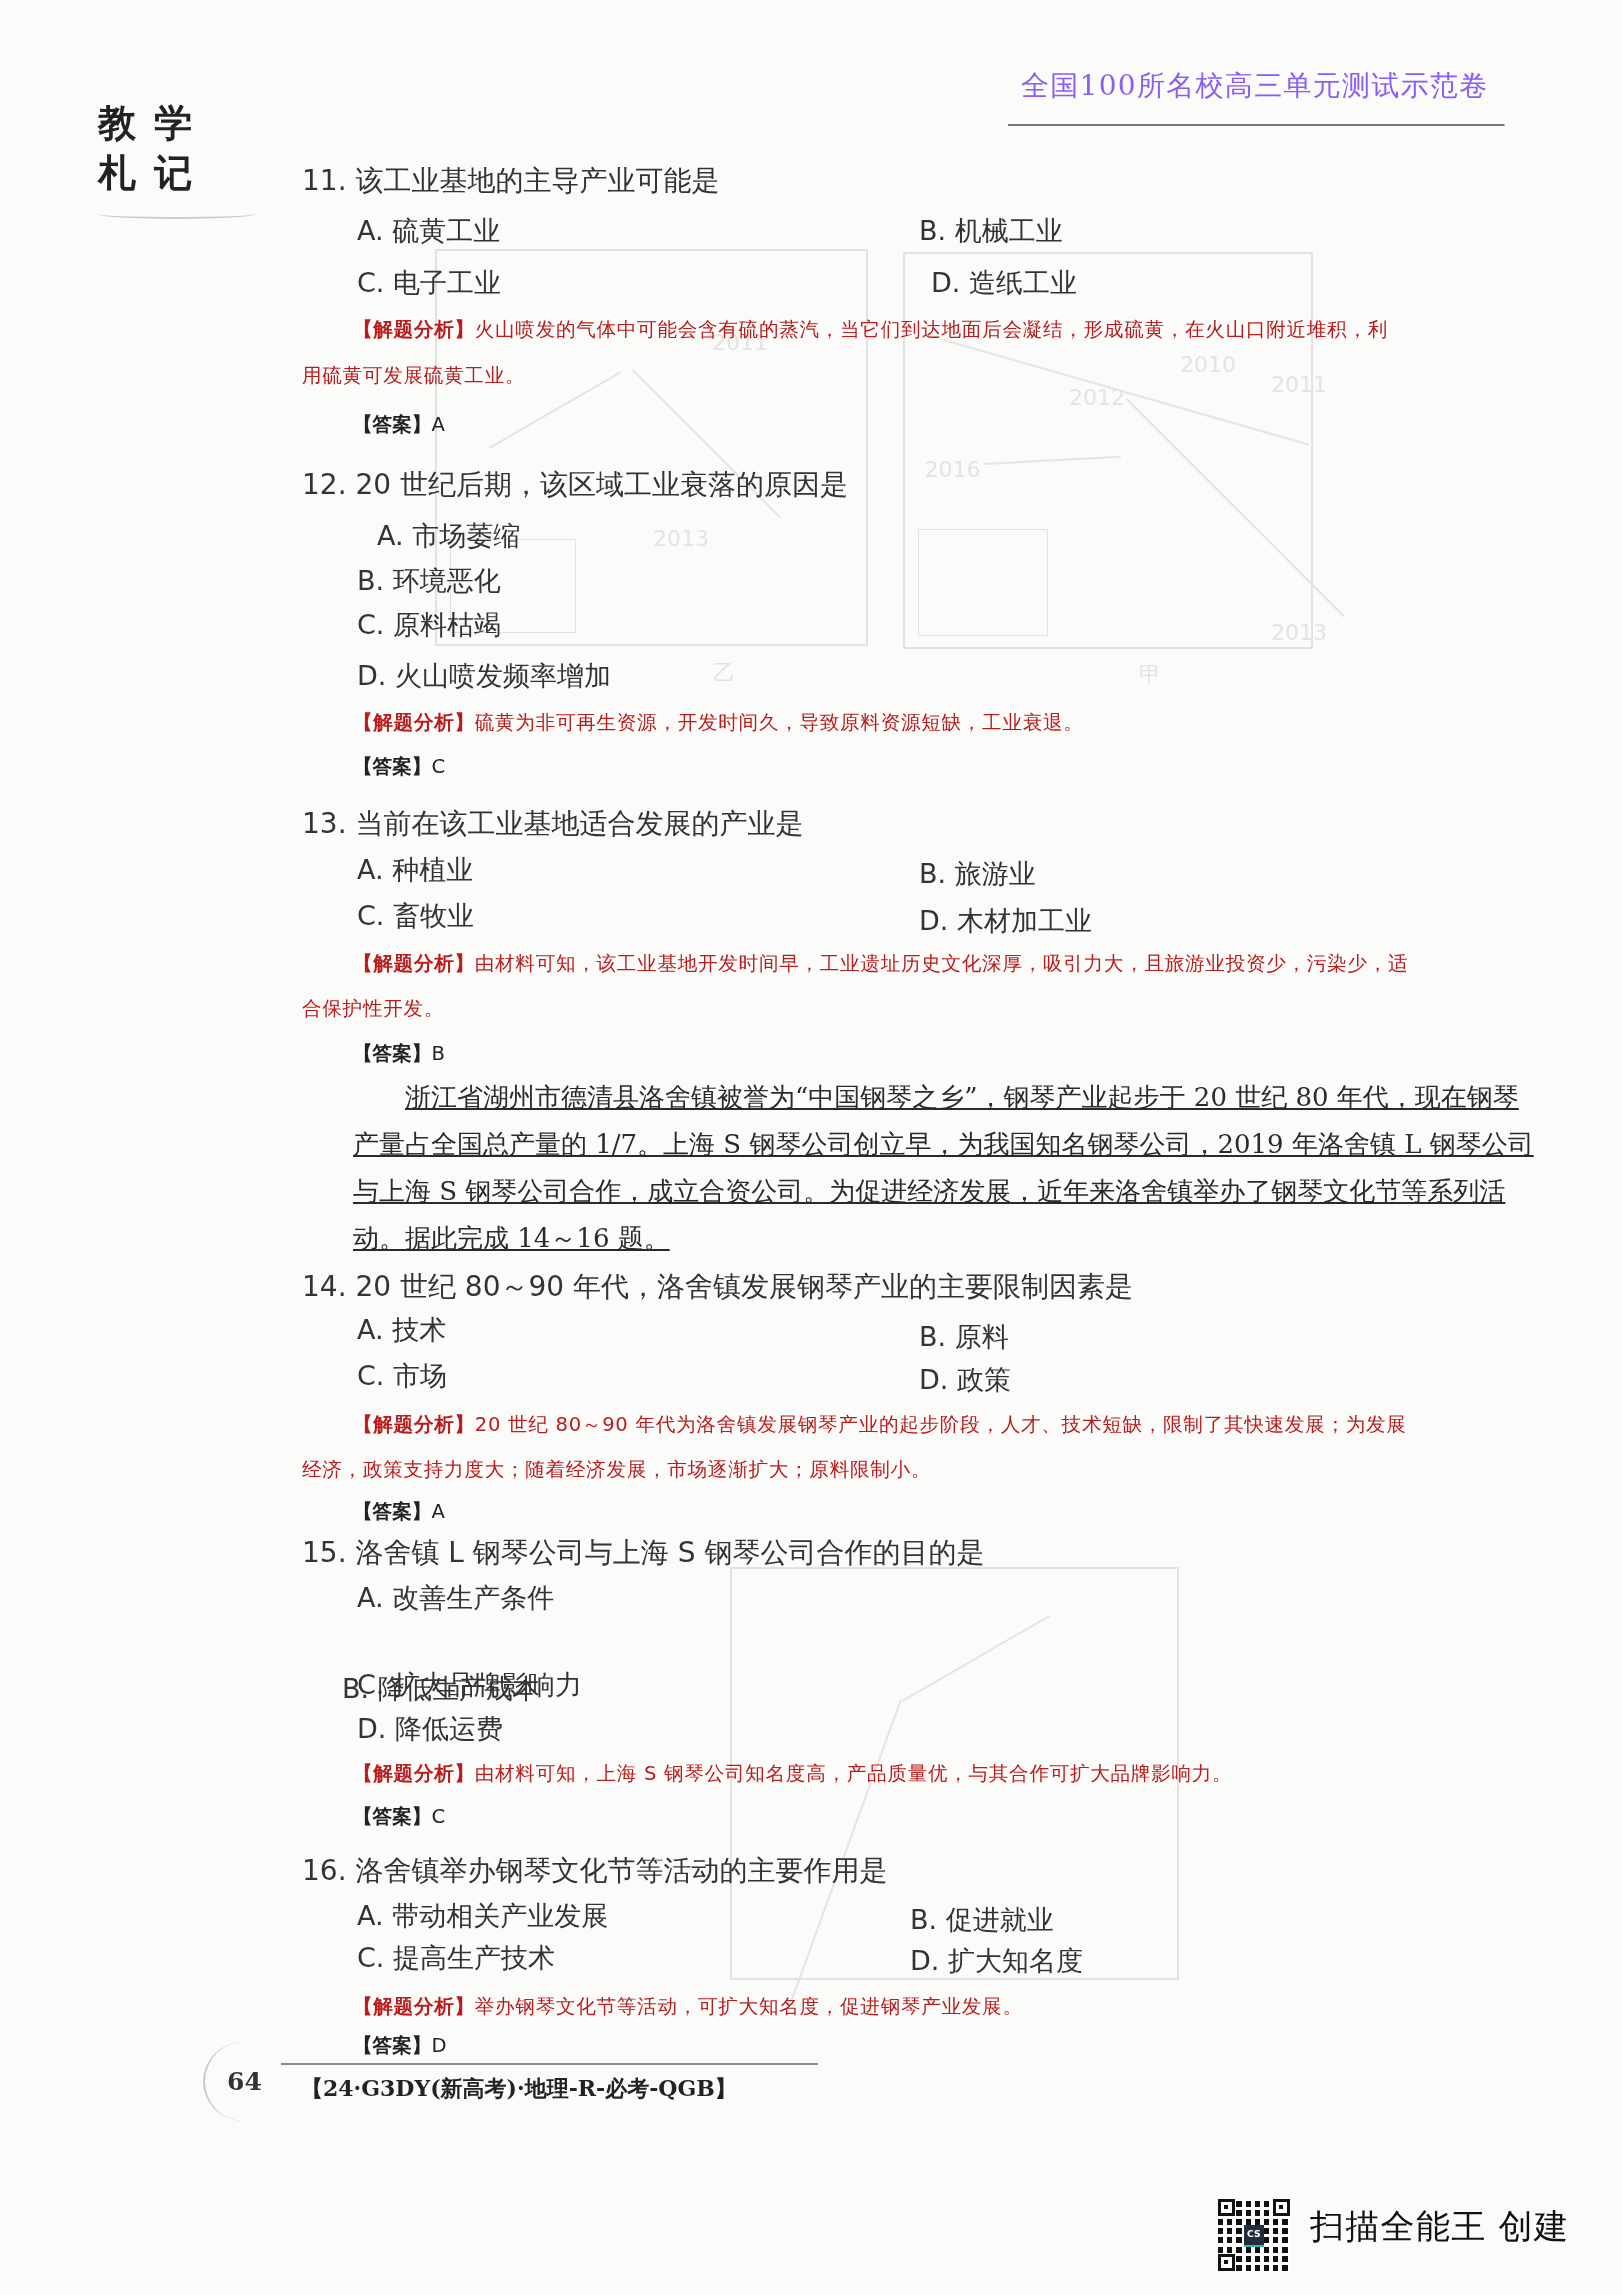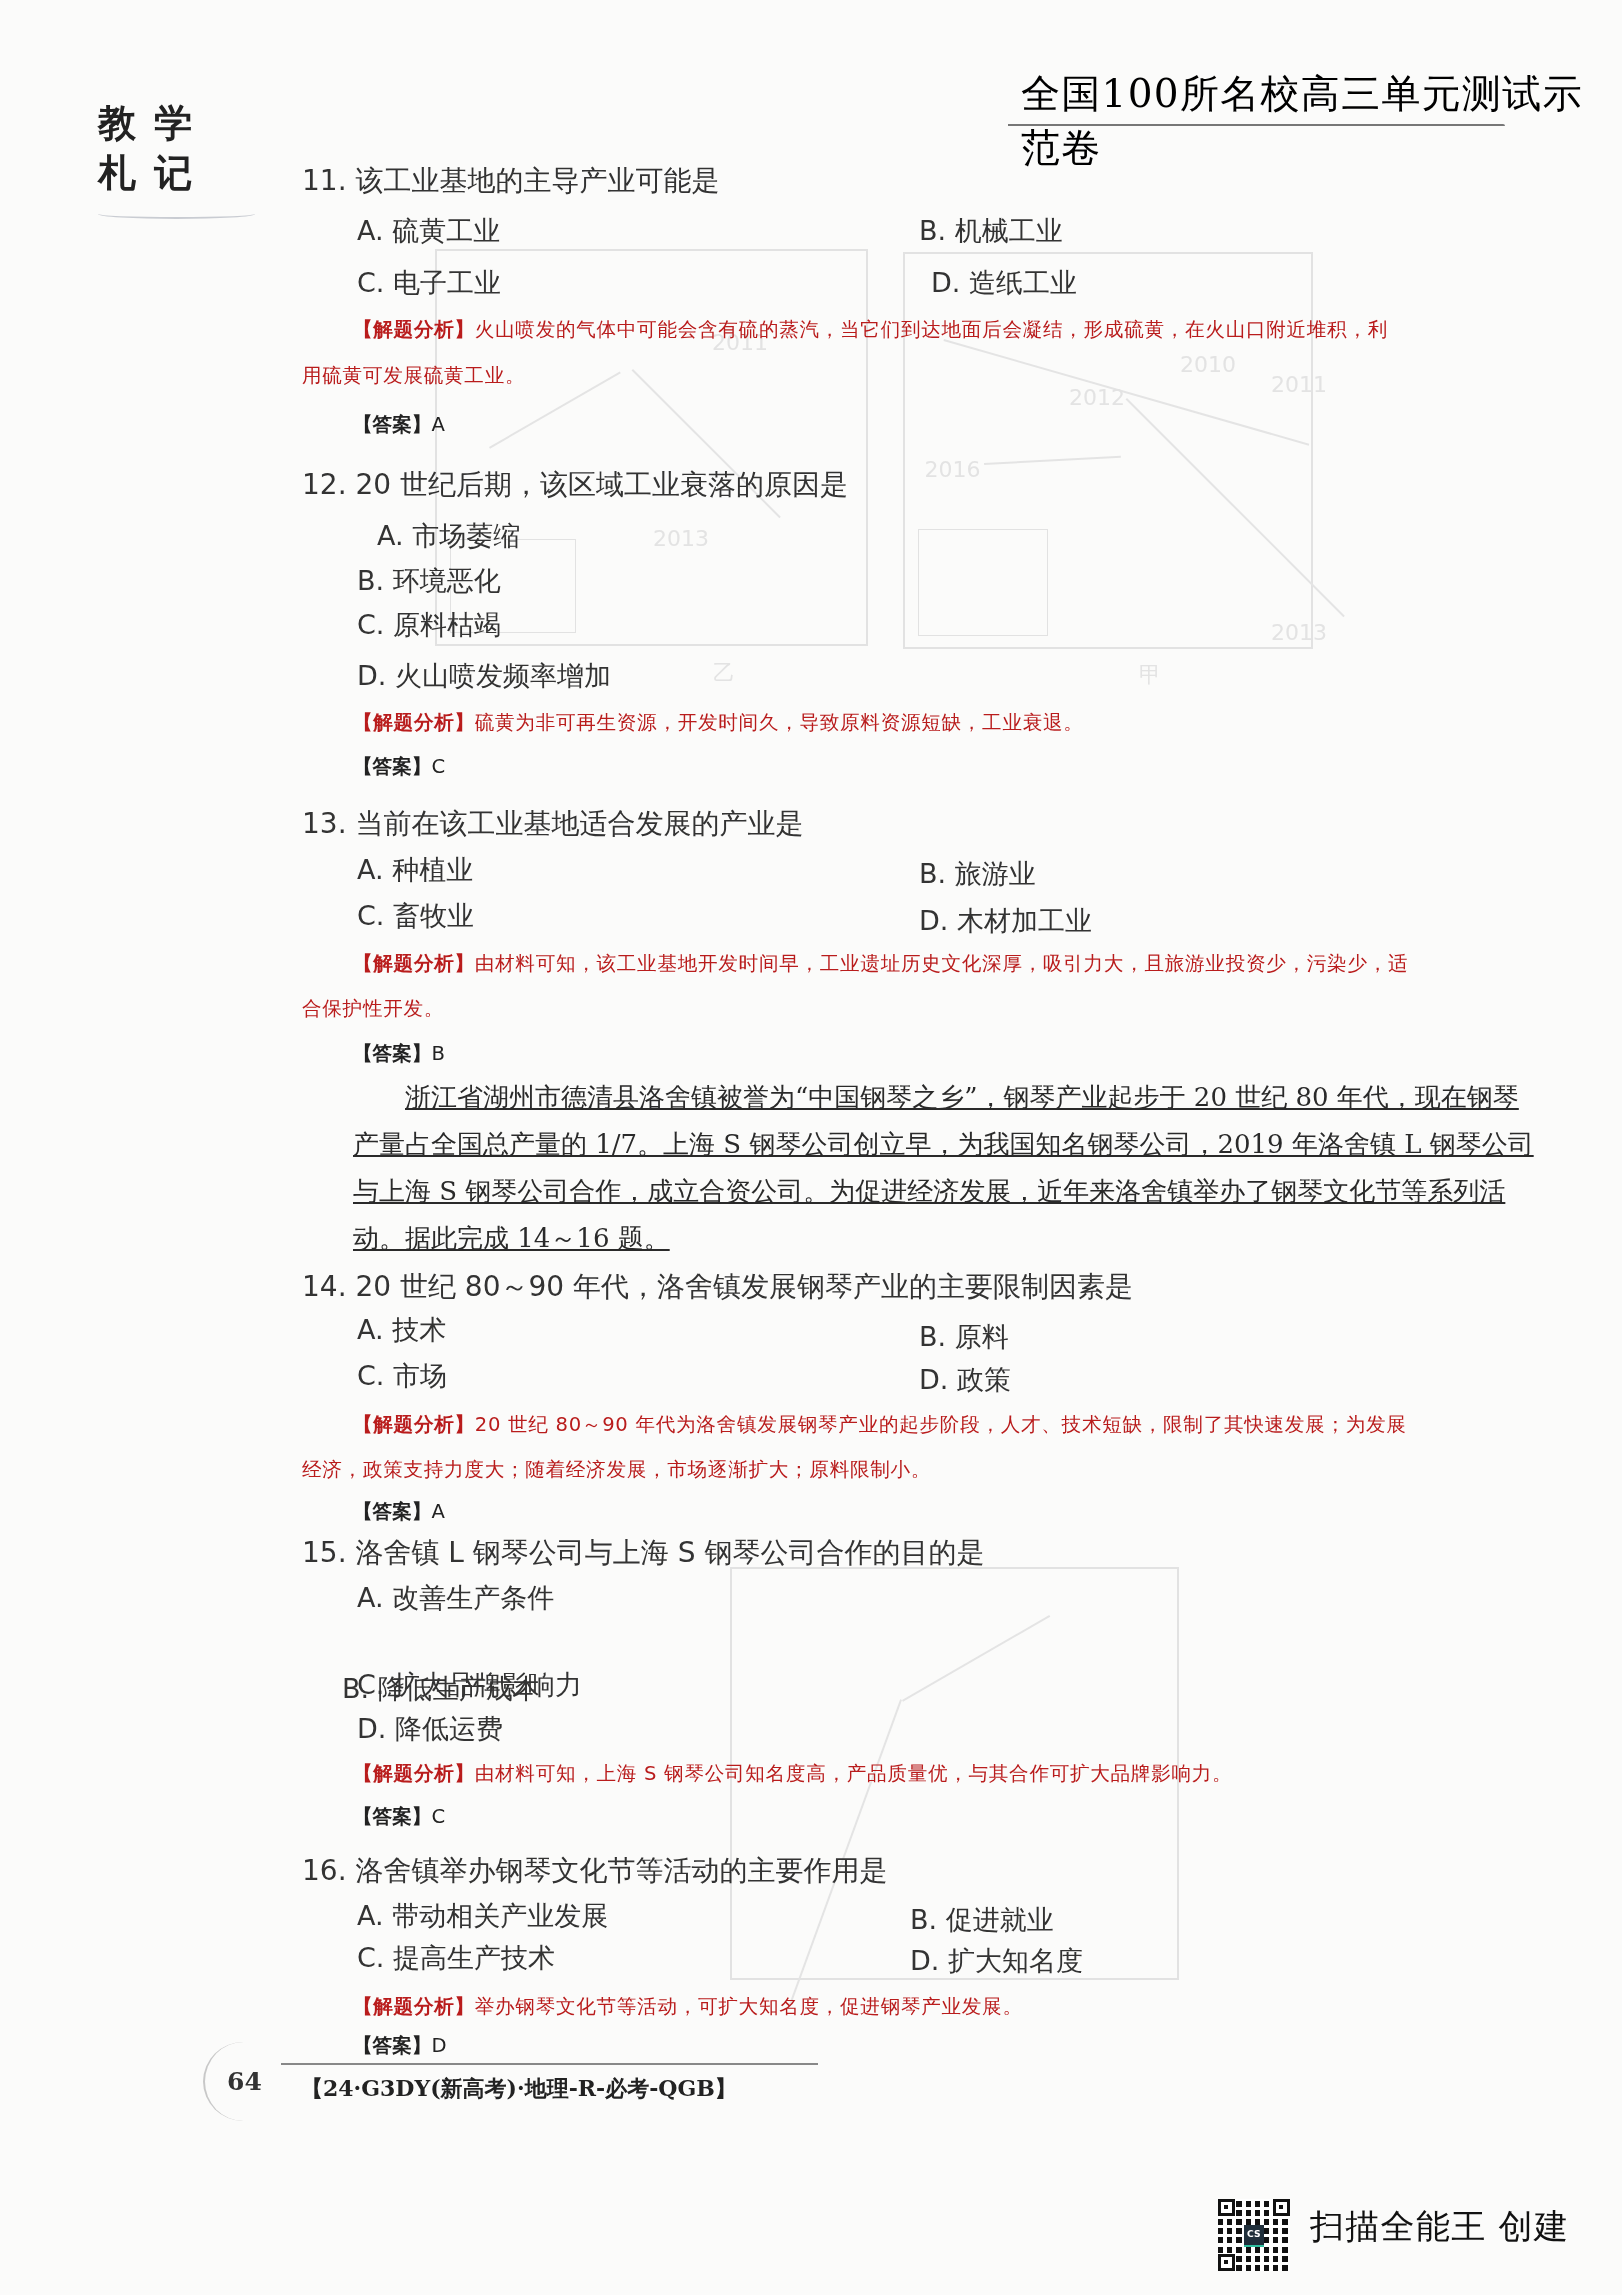--- a/index.html
+++ b/index.html
@@ -1,21 +1,21 @@
 <!DOCTYPE html>
 <html style="font-size:10.5px"><head>
 <meta charset="utf-8">
 <style>
   html, body { margin:0; padding:0; }
   body { width:1622px; height:2295px; background:#fbfbfa; position:relative; overflow:hidden;
          font-family:"DejaVu Sans","Liberation Sans",sans-serif; color:#2a2a2a; }
   .abs { position:absolute; }
   .logo { left:98px; top:98px; width:157px; font-family:"DejaVu Serif",serif; font-size:38px; font-weight:bold; line-height:50px; color:#222; letter-spacing:18.3px; }
   .logo-swoosh { left:98px; top:209px; width:157px; height:7.9px; border-bottom:2px solid #c9ccd2; border-radius:0 0 50% 50%; }
-  .header-title { left:1021px; top:67px; font-family:"DejaVu Serif",serif; font-size:39px; color:#000000; letter-spacing:1.3px; }
+  .header-title { left:1021px; top:67px; font-family:"DejaVu Serif",serif; font-size:28px; color:#8b5cf6; letter-spacing:1.3px; }
   .header-rule { left:1008px; top:124px; width:497px; height:0; border-top:2.6px solid #777; border-radius:0 26px 0 0; }
   .q { font-size:28px; color:#333; white-space:nowrap; }
   .opt { font-size:27px; color:#333; white-space:nowrap; }
   .analysis { font-size:19.6px; color:#b91c1c; white-space:nowrap; letter-spacing:0.7px; }
   .analysis b, .ans b { font-weight:bold; }
   .ans { font-size:19.6px; color:#222; }
   .passage { left:353px; width:1197px; font-size:26px; line-height:47px; color:#2a2a2a; font-family:"DejaVu Serif",serif; }
   .passage p { margin:0; text-indent:0;text-decoration:underline; }
   .bleed { border:2px solid #e2e2e2; background:transparent; }
   .bleed-line { position:absolute; border-top:2px solid #e4e4e4; transform-origin:0 0; }

